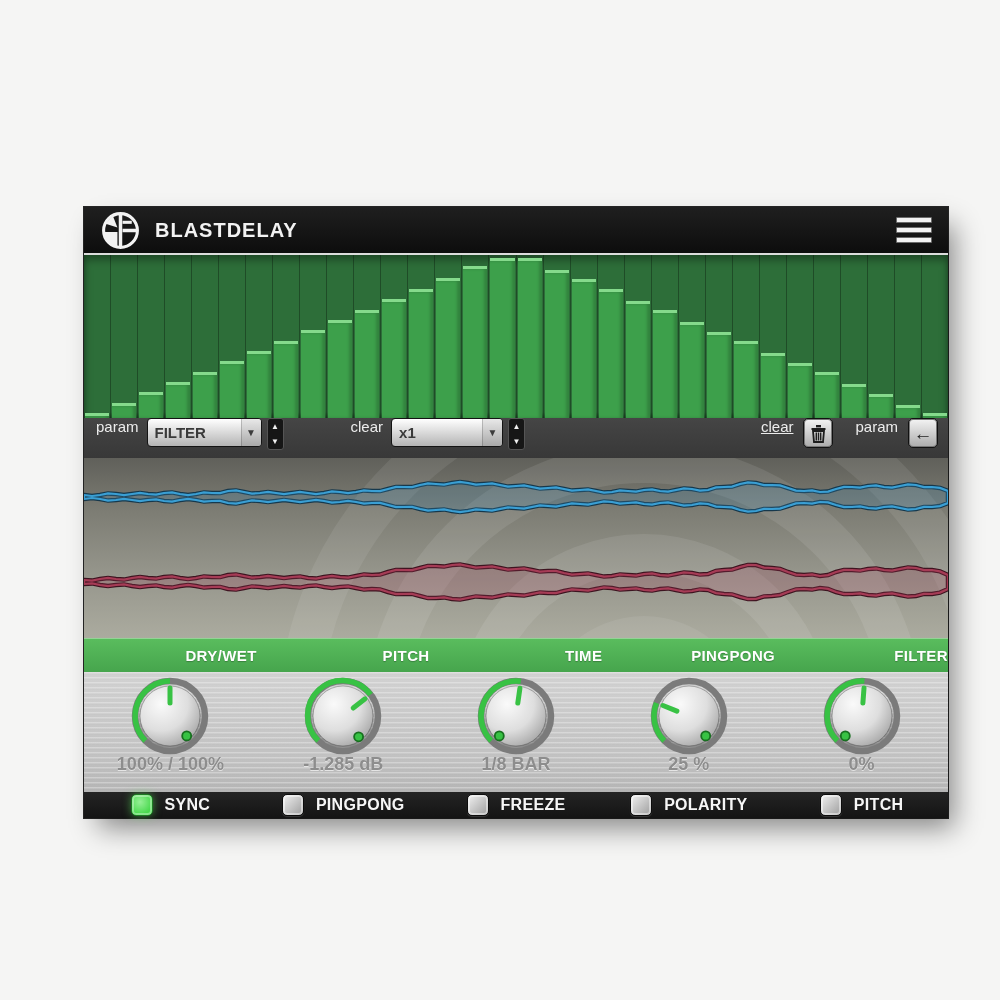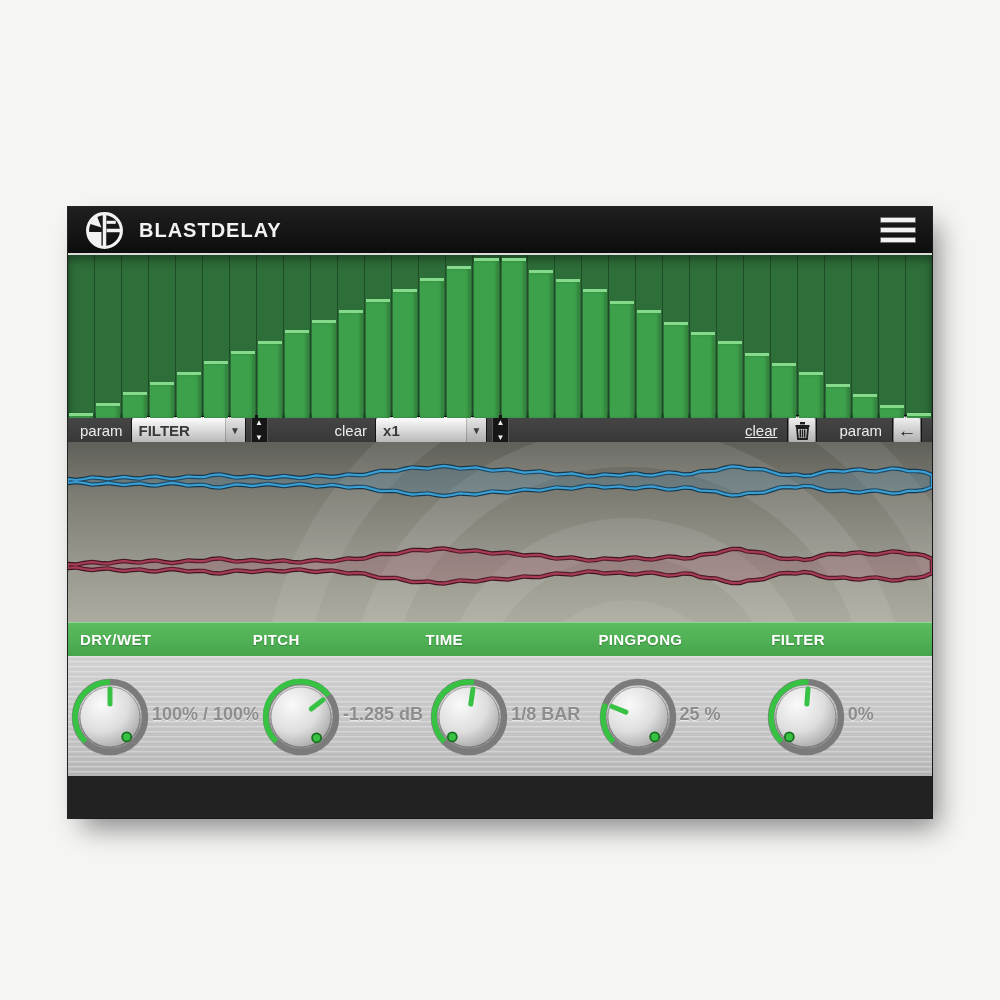--- a/index.html
+++ b/index.html
@@ -1,39 +1,39 @@
 <!DOCTYPE html>
 <html><head>
 <meta charset="utf-8">
 <style>
   * { margin:0; padding:0; box-sizing:border-box; }
   html,body { width:1000px; height:1000px; background:#f5f5f4; overflow:hidden;
     font-family:"Liberation Sans", sans-serif; }
-  .window { position:absolute; left:68px; top:207px; width:864px; height:611px;
+  .window { position:absolute; left:84px; top:207px; width:864px; height:611px;
     box-shadow: 10px 14px 26px -4px rgba(0,0,0,0.45), 0 0 0 1px #262626; background:#222; }
 
   
   .titlebar { height:48px; background:linear-gradient(#1f1f1f,#0d0d0d);
     display:flex; align-items:center; padding:0 16px; border-bottom:2px solid #dcdcdc; }
   .logo { width:41px; height:41px; margin-right:14px; }
   .title { color:#f2f2f2; font-size:20px; font-weight:bold; letter-spacing:1px; }
   .menu { margin-left:auto; display:flex; flex-direction:column; gap:4px; cursor:pointer; }
   .menu .mbar { width:36px; height:6px; background:#f2f2f2; border:1px solid #6a6a6a; border-radius:1px; }
 
   
   .sequencer { height:163px; background:#2d6e39; display:flex; align-items:stretch;
     box-shadow: inset 0 5px 8px rgba(0,0,0,0.35), inset 0 -3px 4px rgba(0,0,0,0.25); }
   .seq-col { flex:1; position:relative; border-right:1px solid rgba(0,0,0,0.30); }
   .seq-col:last-child { border-right:none; }
   .seq-fill { position:absolute; left:1px; right:1px; bottom:0; background:#3da04b;
     border-top:3px solid #85da8c; box-shadow: inset -3px 0 3px rgba(0,0,0,0.18); }
 
   
-  .paramrow { height:24px; background:linear-gradient(#454545,#383838);
-    display:flex; align-items:center; padding:0 10px 0 12px; color:#ececec; font-size:15px; }
+  .paramrow { height:40px; background:linear-gradient(#454545,#383838);
+    display:flex; padding:0 10px 0 12px; color:#ececec; font-size:15px; }
   .plabel { white-space:nowrap; }
   .dropdown { height:29px; border:1px solid #141414; border-radius:4px;
     background:linear-gradient(#ffffff,#b4b4b4); display:flex; align-items:center;
     color:#3a3a3a; font-size:15px; font-weight:bold; margin-left:8px; cursor:pointer;
     box-shadow: inset 0 1px 0 rgba(255,255,255,.8); }
   .dd-value { flex:1; padding-left:7px; overflow:hidden; }
   .dd-arrow { width:20px; text-align:center; font-size:10px; color:#3c3c3c;
     border-left:1px solid rgba(0,0,0,0.18); align-self:stretch; display:flex;
     align-items:center; justify-content:center; background:linear-gradient(#e8e8e8,#a9a9a9); border-radius:0 3px 3px 0;}
   .dd-param { width:115px; }
@@ -52,29 +52,29 @@
 
   
   .wavearea { height:180px; position:relative; overflow:hidden;
     background:linear-gradient(#60605a 0%, #7d7d74 30%, #94948a 62%, #abab9f 100%); }
   .wavearea svg { position:absolute; inset:0; }
 
   
   .labelbar { height:34px; background:linear-gradient(#5abd5e,#46a54d);
     display:grid; grid-template-columns:repeat(5,1fr); align-items:center;
     box-shadow: inset 0 1px 0 rgba(255,255,255,0.35); }
-  .labelbar .klabel { text-align:left; color:#ffffff; font-weight:bold; font-size:15px;
+  .labelbar .klabel { text-align:right; color:#ffffff; font-weight:bold; font-size:15px;
     letter-spacing:0.4px; text-shadow:0 1px 1px rgba(0,0,0,0.25);padding-left:12px; }
 
   
   .knobrow { height:120px; display:grid; grid-template-columns:repeat(5,1fr);
     background:
       repeating-linear-gradient(180deg, rgba(255,255,255,0.30) 0 1px, rgba(0,0,0,0.02) 2px, rgba(0,0,0,0) 3px 5px),
       linear-gradient(#d2d2d2,#c2c2c2 70%,#b5b5b5); }
-  .knob-cell { position:relative; display:flex; align-items:center; }
+  .knob-cell { position:relative; display:flex; flex-direction:column; align-items:center; }
   .knob-widget { width:84px; height:84px; margin-top:2px; cursor:pointer; }
   .knob-value { margin-top:-4px; color:#8d8d8d; font-weight:bold; font-size:18px;
     text-shadow:0 1px 0 rgba(255,255,255,0.6); white-space:nowrap; }
 
   
   .togglebar { height:26px; background:linear-gradient(#242424,#141414);
     display:grid; grid-template-columns:repeat(5,1fr); align-items:center; }
   .toggle-item { display:flex; align-items:center; justify-content:center; gap:12px; cursor:pointer; }
   .tbox { width:22px; height:22px; border-radius:5px; border:1px solid #0c0c0c;
     background:linear-gradient(135deg,#f1f1f1,#9d9d9d);
@@ -367,14 +367,36 @@
             <circle cx="42" cy="42" r="35" fill="none" stroke="#7b7b7b" stroke-width="6.5"></circle>
             <path d="M17.3,66.7 A35,35 0 0 1 44.4,7.1" fill="none" stroke="#38c244" stroke-width="5.5"></path>
             <circle cx="42" cy="42" r="30" fill="url(#kf)" stroke="rgba(0,0,0,0.25)" stroke-width="1"></circle>
             <line x1="44.0" y1="14.1" x2="42.9" y2="29.0" stroke="#38c244" stroke-width="5" stroke-linecap="round"></line>
             <circle cx="25.3" cy="61.9" r="4.5" fill="#38c244" stroke="#17701f" stroke-width="1.8"></circle>
           </svg></div>
       <div class="knob-value">0%</div>
     </div>
   </div>
 
+  <div class="togglebar">
+    <div class="toggle-item">
+      <span class="tbox on"></span>
+      <span class="tlabel">SYNC</span>
+    </div>
+    <div class="toggle-item">
+      <span class="tbox"></span>
+      <span class="tlabel">PINGPONG</span>
+    </div>
+    <div class="toggle-item">
+      <span class="tbox"></span>
+      <span class="tlabel">FREEZE</span>
+    </div>
+    <div class="toggle-item">
+      <span class="tbox"></span>
+      <span class="tlabel">POLARITY</span>
+    </div>
+    <div class="toggle-item">
+      <span class="tbox"></span>
+      <span class="tlabel">PITCH</span>
+    </div>
+  </div>
 
 </div>
 
 </body></html>

